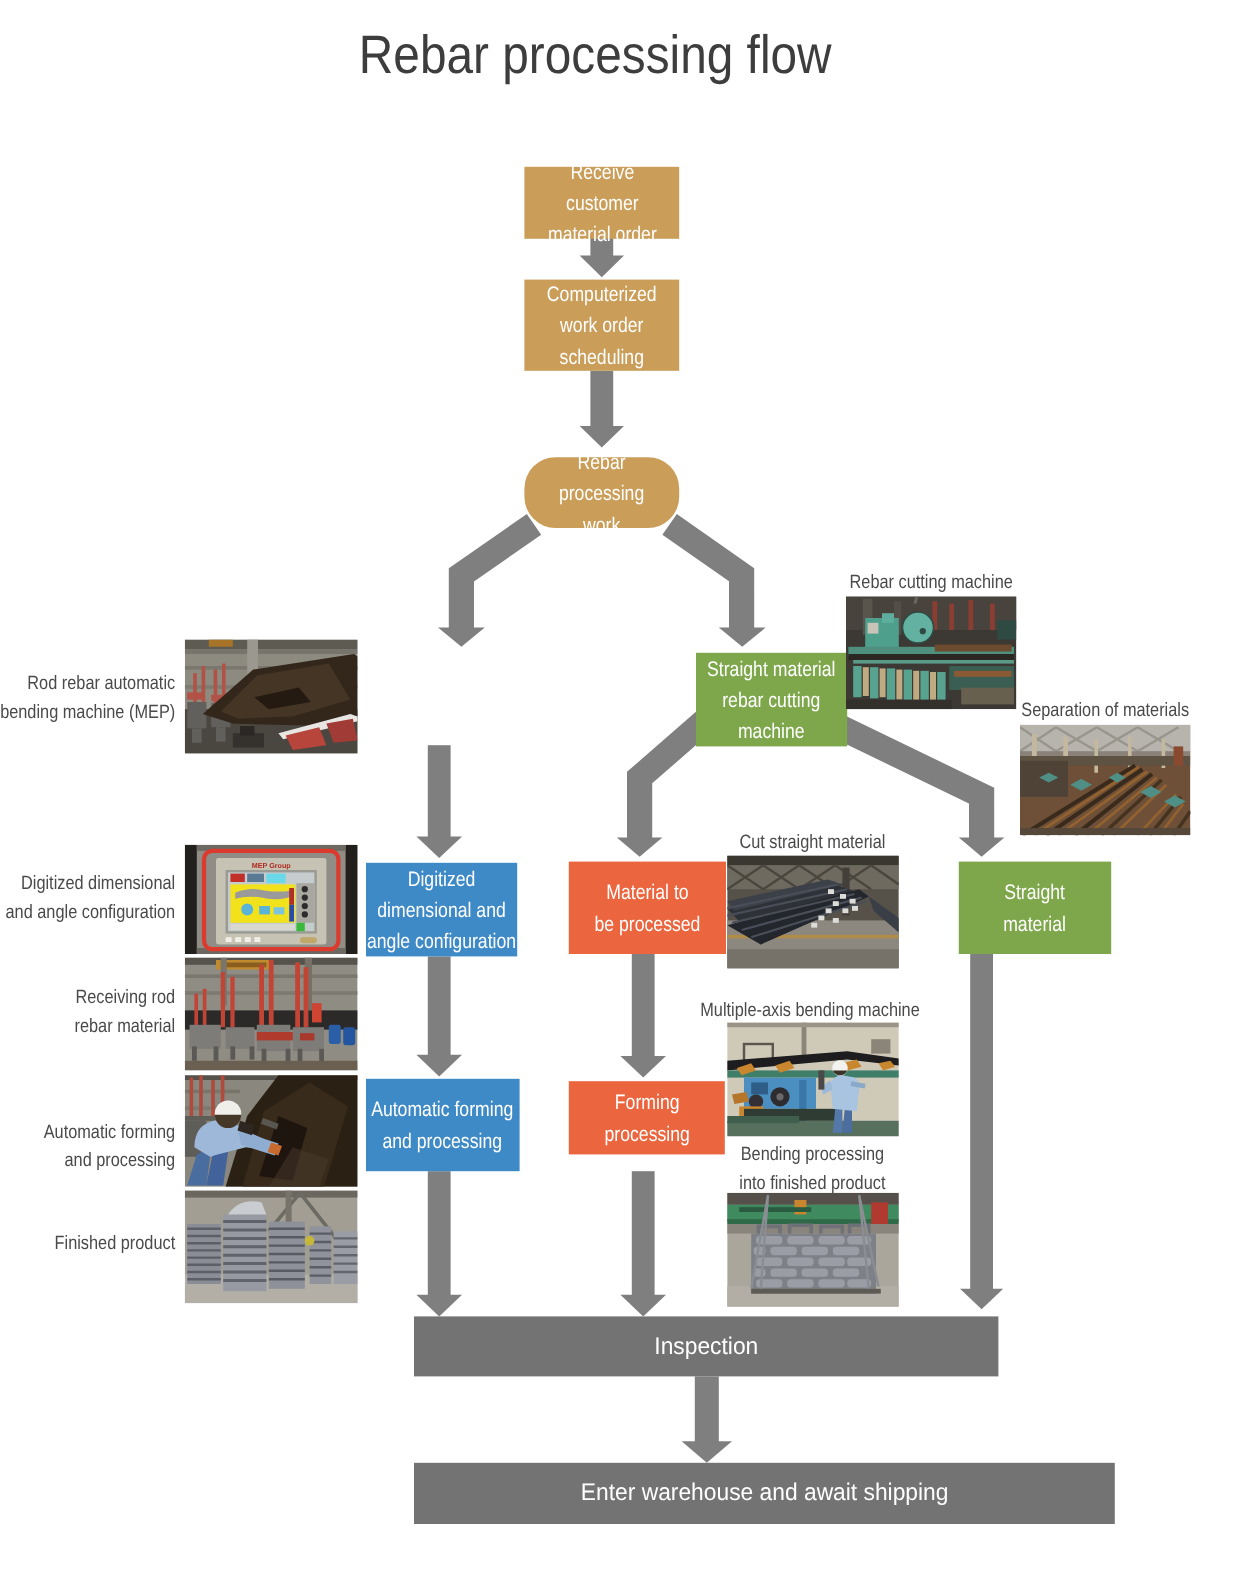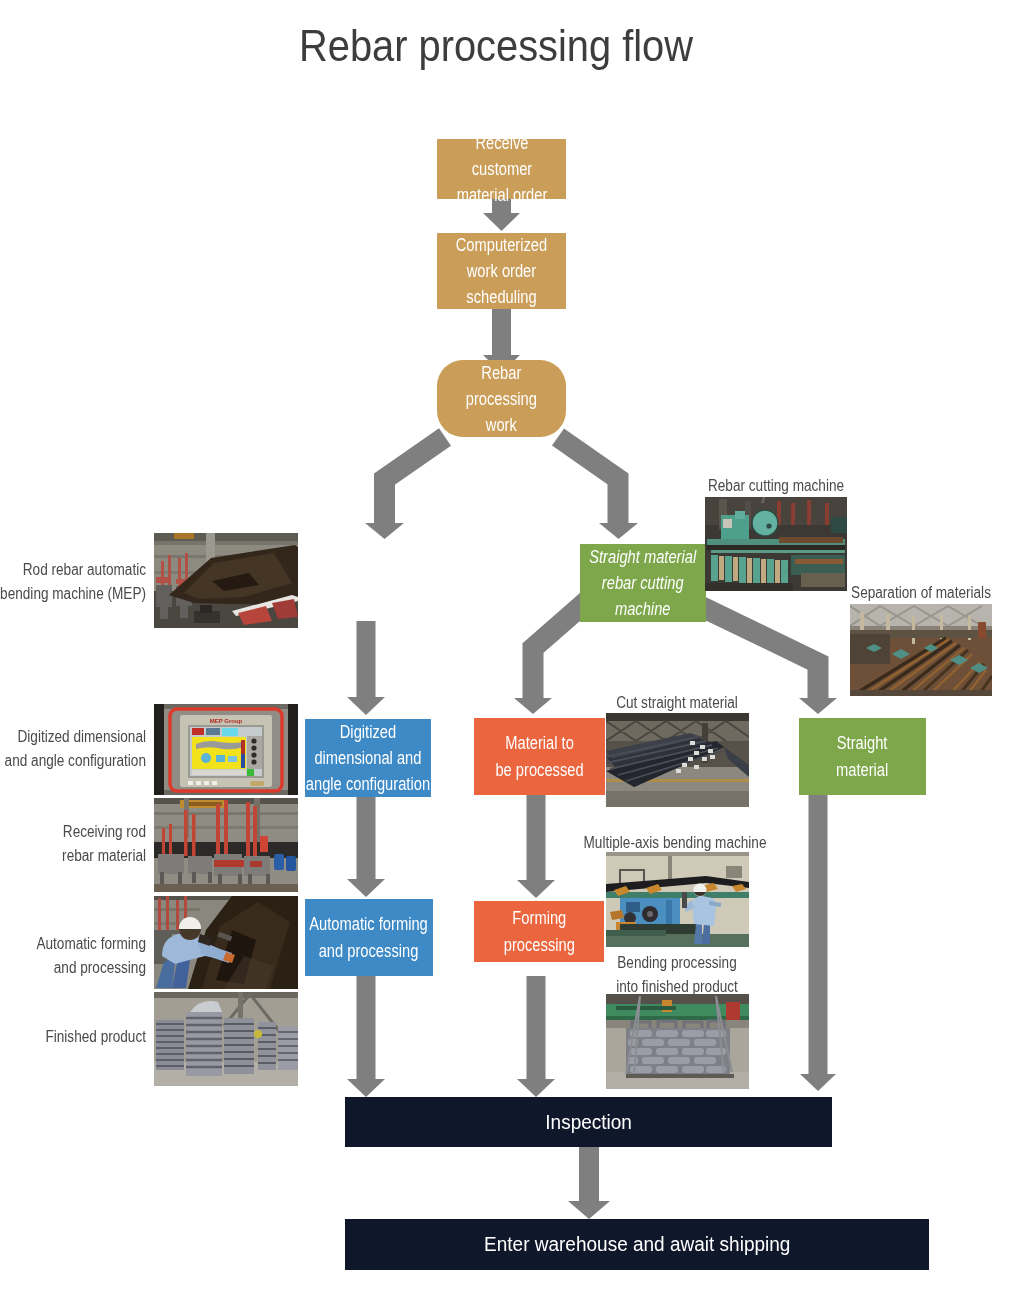--- a/index.html
+++ b/index.html
@@ -5,21 +5,21 @@
 html,body{margin:0;padding:0;background:#ffffff;}
 #page{position:relative;width:1028px;height:1309px;overflow:hidden;
   font-family:"Liberation Sans",sans-serif;}
 .box{position:absolute;display:flex;flex-direction:column;justify-content:center;
   align-items:center;text-align:center;color:#fff;}
 .box .tx{font-size:17.5px;transform:scaleX(0.84);transform-origin:50% 50%;white-space:nowrap;width:max-content;}
 .tan{background:#ca9d59;}
 .blue{background:#3e8ac6;}
 .green{background:#7da74a;}
 .orange{background:#eb653e;}
-.brown{background:#0f172a;}
+.brown{background:#737373;}
 .cap{position:absolute;font-size:16px;color:#4a4a4a;white-space:nowrap;
   transform:translateX(-50%) scaleX(0.85);}
 .lab{position:absolute;font-size:16px;color:#4a4a4a;text-align:right;width:240px;
   transform:scaleX(0.85);transform-origin:100% 50%;line-height:24px;white-space:nowrap;}
 .ph{position:absolute;}
 .ph svg{display:block;}
 </style>
 </head>
 <body>
 <div id="page">
@@ -70,25 +70,25 @@
   <rect x="579" y="1147" width="20" height="55"></rect>
   <polygon points="568,1201 610,1201 589,1219"></polygon>
 </svg>
 
 <div class="box tan" style="left:437px;top:91px;width:129px;height:60px;margin-top:48px;">
   <div class="tx" style="line-height:26px;">Receive<br>customer<br>material order</div>
     </div>
 <div class="box tan" style="left:437px;top:233px;width:129px;height:76px;">
   <div class="tx" style="line-height:26px;">Computerized<br>work order<br>scheduling</div>
     </div>
-<div class="box tan" style="left:437px;top:360px;width:129px;height:77px;border-radius:26px;">
+<div class="box tan" style="left:437px;top:381px;width:129px;height:59px;border-radius:26px;">
   <div class="tx" style="line-height:26px;">Rebar<br>processing<br>work</div>
     </div>
 
-<div class="box green" style="left:580px;top:544px;width:126px;height:78px;font-style:italic;">
+<div class="box green" style="left:580px;top:544px;width:126px;height:78px;">
   <div class="tx" style="line-height:26px;">Straight material<br>rebar cutting<br>machine</div>
     </div>
 
 <div class="box orange" style="left:474px;top:718px;width:131px;height:77px;">
   <div class="tx" style="line-height:27px;">Material to<br>be processed</div>
     </div>
 <div class="box blue" style="left:305px;top:719px;width:126px;height:78px;">
   <div class="tx" style="line-height:26px;">Digitized<br>dimensional and<br>angle configuration</div>
     </div>
 <div class="box green" style="left:755px;top:718px;width:127px;height:77px;margin-left:44px;">

